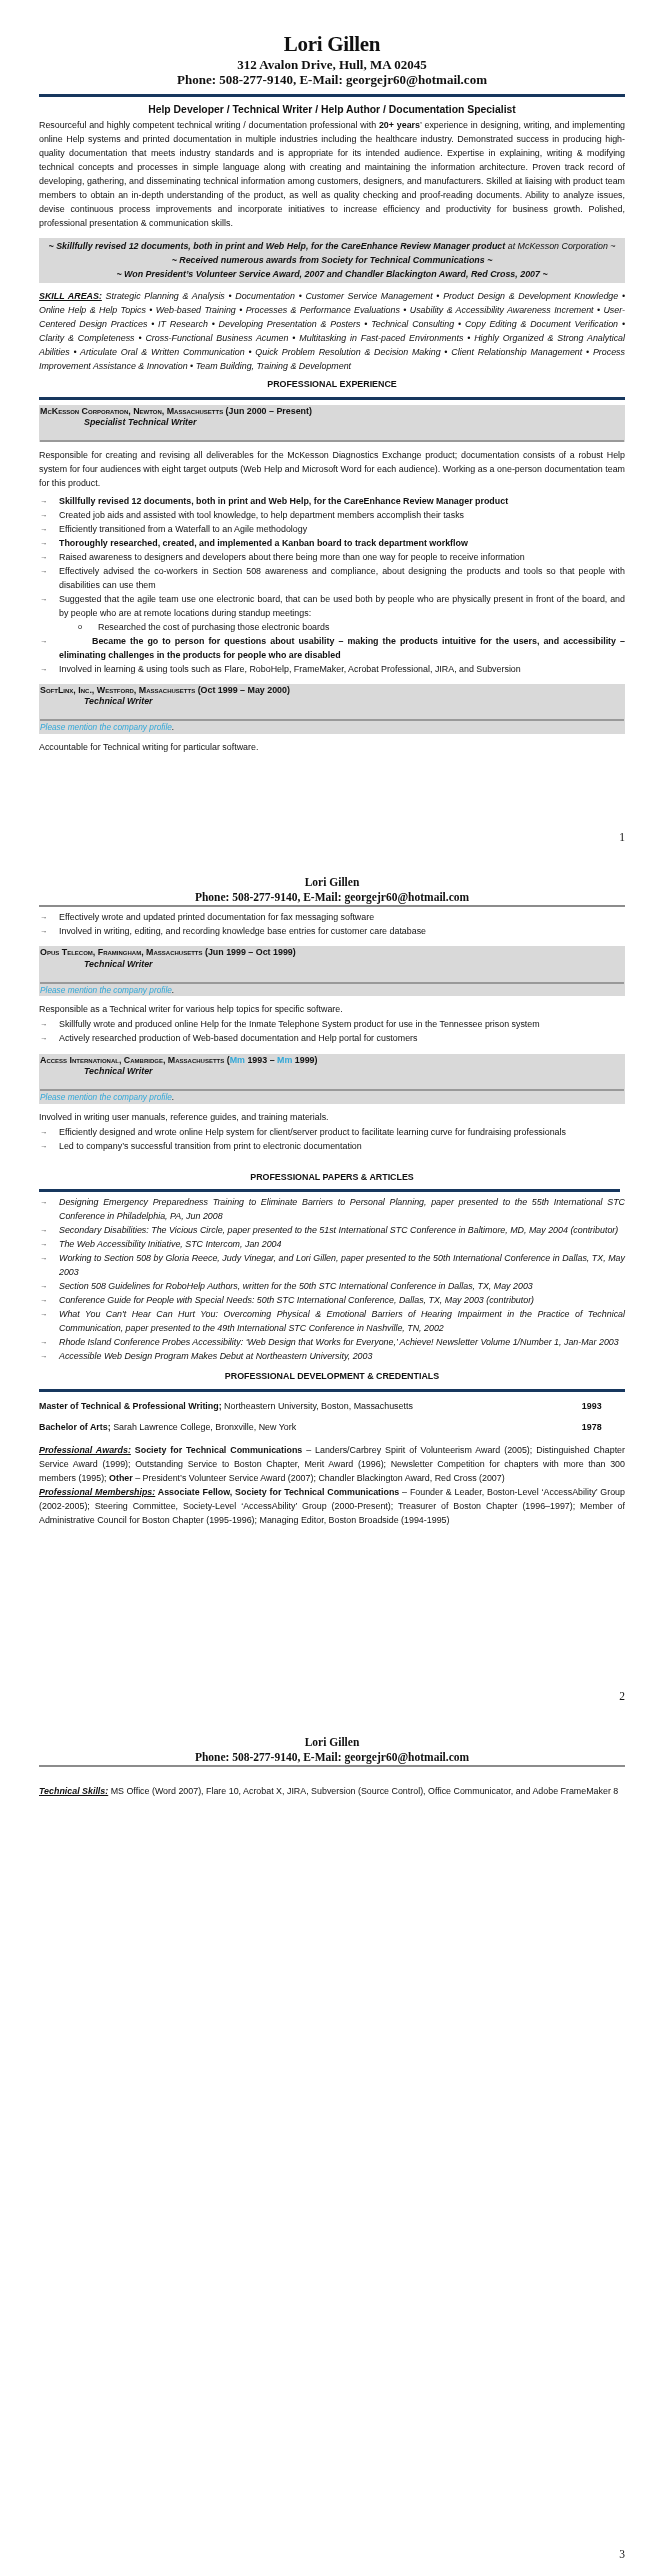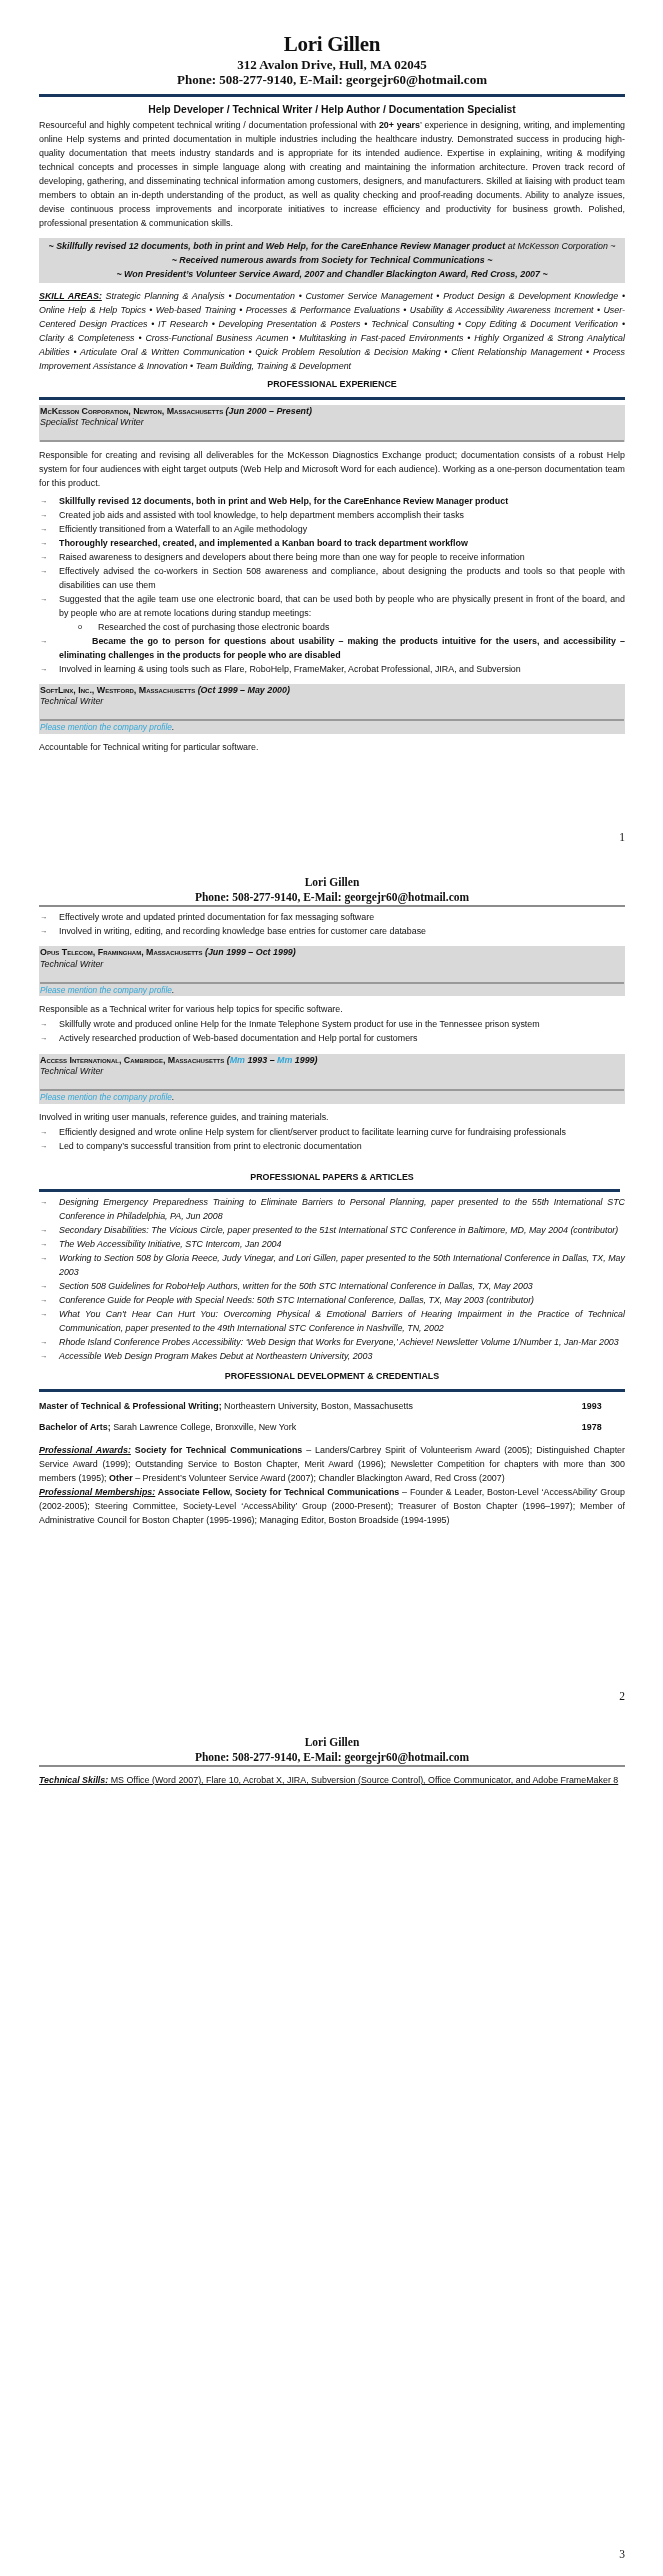--- a/index.html
+++ b/index.html
@@ -13,22 +13,22 @@
   .gray-rule { height: 1.6px; background: #8c8c8c; }
   .headline { text-align: center; font-weight: bold; font-size: 10.4px; line-height: 14.6px; }
   .justify { text-align: justify; }
   .highlight-box { background: #d9d9d9; text-align: center; font-style: italic; font-weight: bold; font-size: 8.9px; line-height: 14px; padding: 1.6px 0; }
   .highlight-box .plain { font-weight: normal; }
   .section-title { text-align: center; font-weight: bold; font-size: 8.9px; line-height: 13.5px; }
   .u { text-decoration: underline; font-weight: bold; font-style: italic; }
   .italic { font-style: italic; }
   .job-box { background: #d9d9d9; padding: 1px 1px 0 1px; }
   .job-co { font-weight: bold; font-variant: small-caps; font-size: 8.9px; line-height: 11.5px; }
-  .job-dates { font-style: italic; font-variant: normal; }
-  .job-title { font-weight: normal; font-style: italic; font-size: 8.9px; line-height: 11.5px; }
+  .job-dates { font-variant: normal; }
+  .job-title { font-weight: bold; font-style: italic; font-size: 8.9px; line-height: 11.5px; margin-left: 44px; }
   .job-spacer { height: 11.5px; }
   .job-rule { height: 2.1px; background: #999999; }
   .job-profile { font-style: italic; font-size: 8.3px; line-height: 12.5px; }
   .blue { color: #33a8d8; }
   ul.arrows { list-style: none; margin: 0; padding: 0; }
   ul.arrows li { position: relative; padding-left: 20px; text-align: justify; }
   ul.arrows li .arrow { position: absolute; left: 1px; top: 0; font-size: 7.3px; }
   ul.sub { list-style: none; margin: 0; padding: 0 0 0 39px; }
   ul.sub li { position: relative; padding-left: 20px; }
   ul.sub li .circ { position: absolute; left: 0; top: 0.5px; font-size: 7.3px; }
@@ -165,19 +165,19 @@
     </div>
   </div>
   <div class="pagenum" style="top:1690px;">2</div>
 </div>
 
 <div class="page" style="top:0;">
   <div class="content" style="top:1735px;">
     <div class="contact2">Lori Gillen</div>
     <div class="contact2">Phone: 508-277-9140, E-Mail: georgejr60@hotmail.com</div>
     <div class="gray-rule" style="margin-top:1px;"></div>
-    <div class="justify" style="margin-top:6px;text-decoration:underline;">
+    <div class="justify" style="margin-top:17px;">
       <span class="u">Technical Skills:</span><span> MS Office (Word 2007), Flare 10, Acrobat X, JIRA, Subversion (Source Control), Office Communicator, and Adobe FrameMaker 8</span>
     </div>
   </div>
   <div class="pagenum" style="top:2548px;">3</div>
 </div>
 
 
 </body></html>

